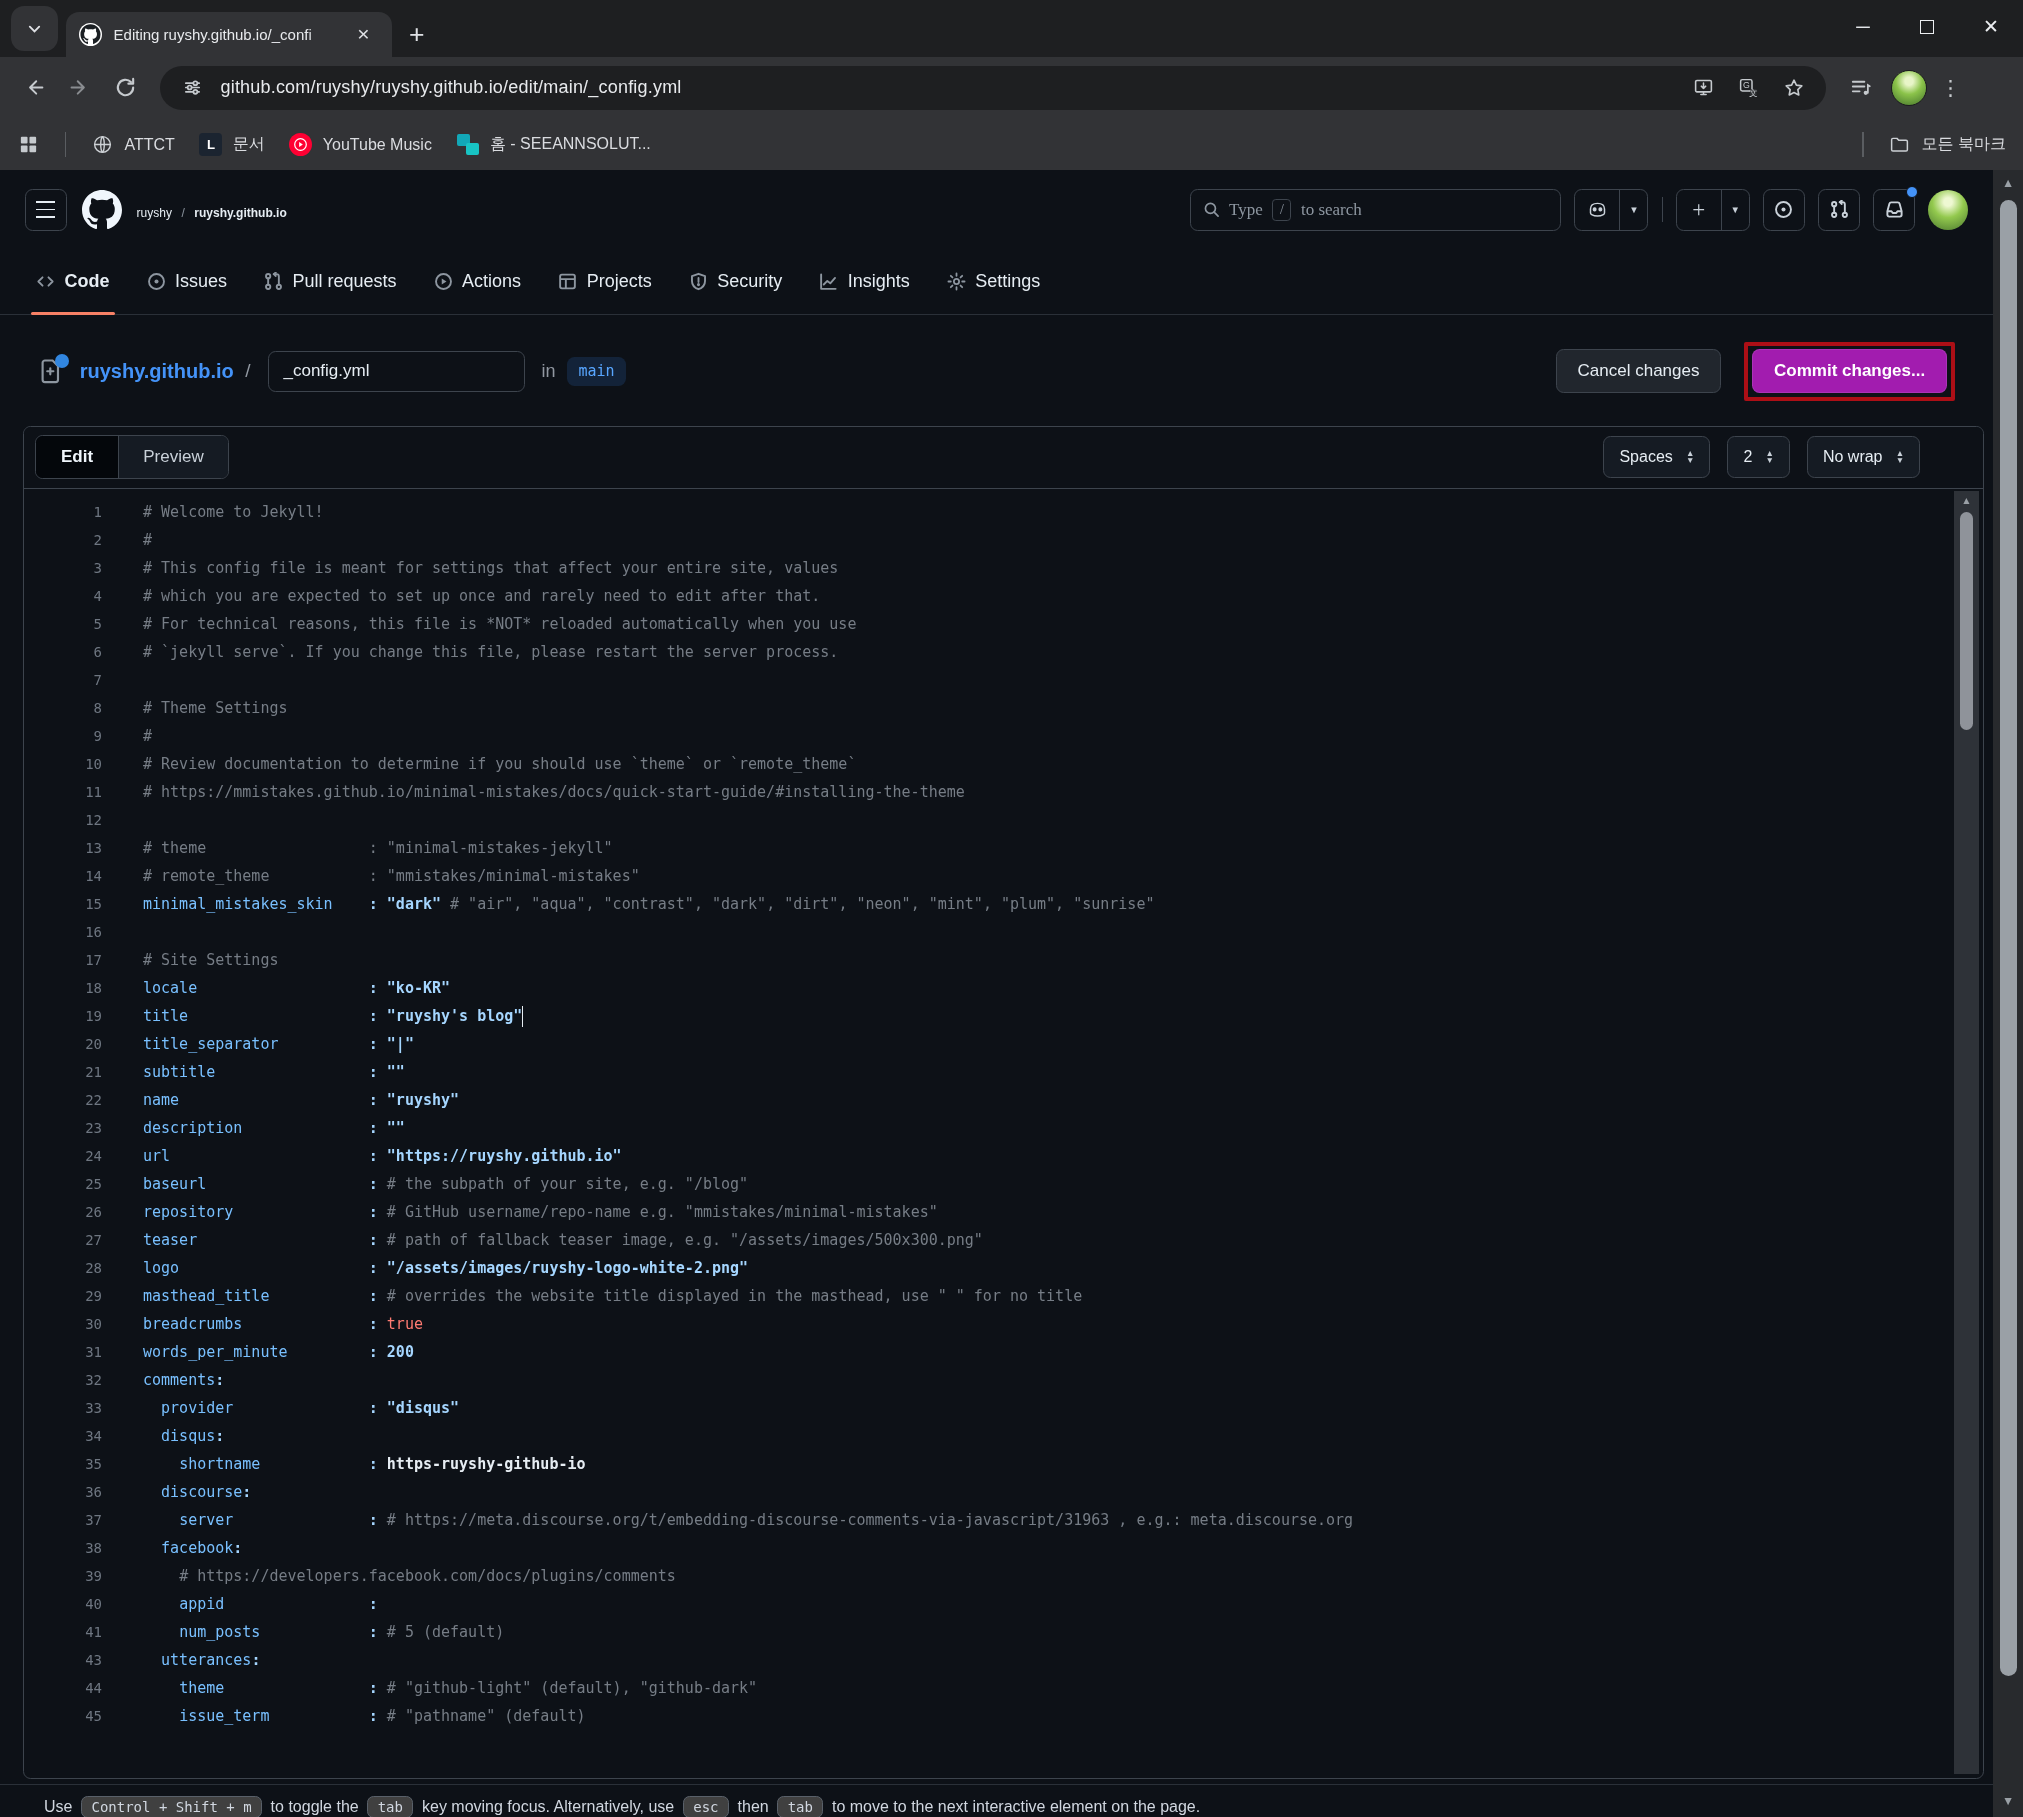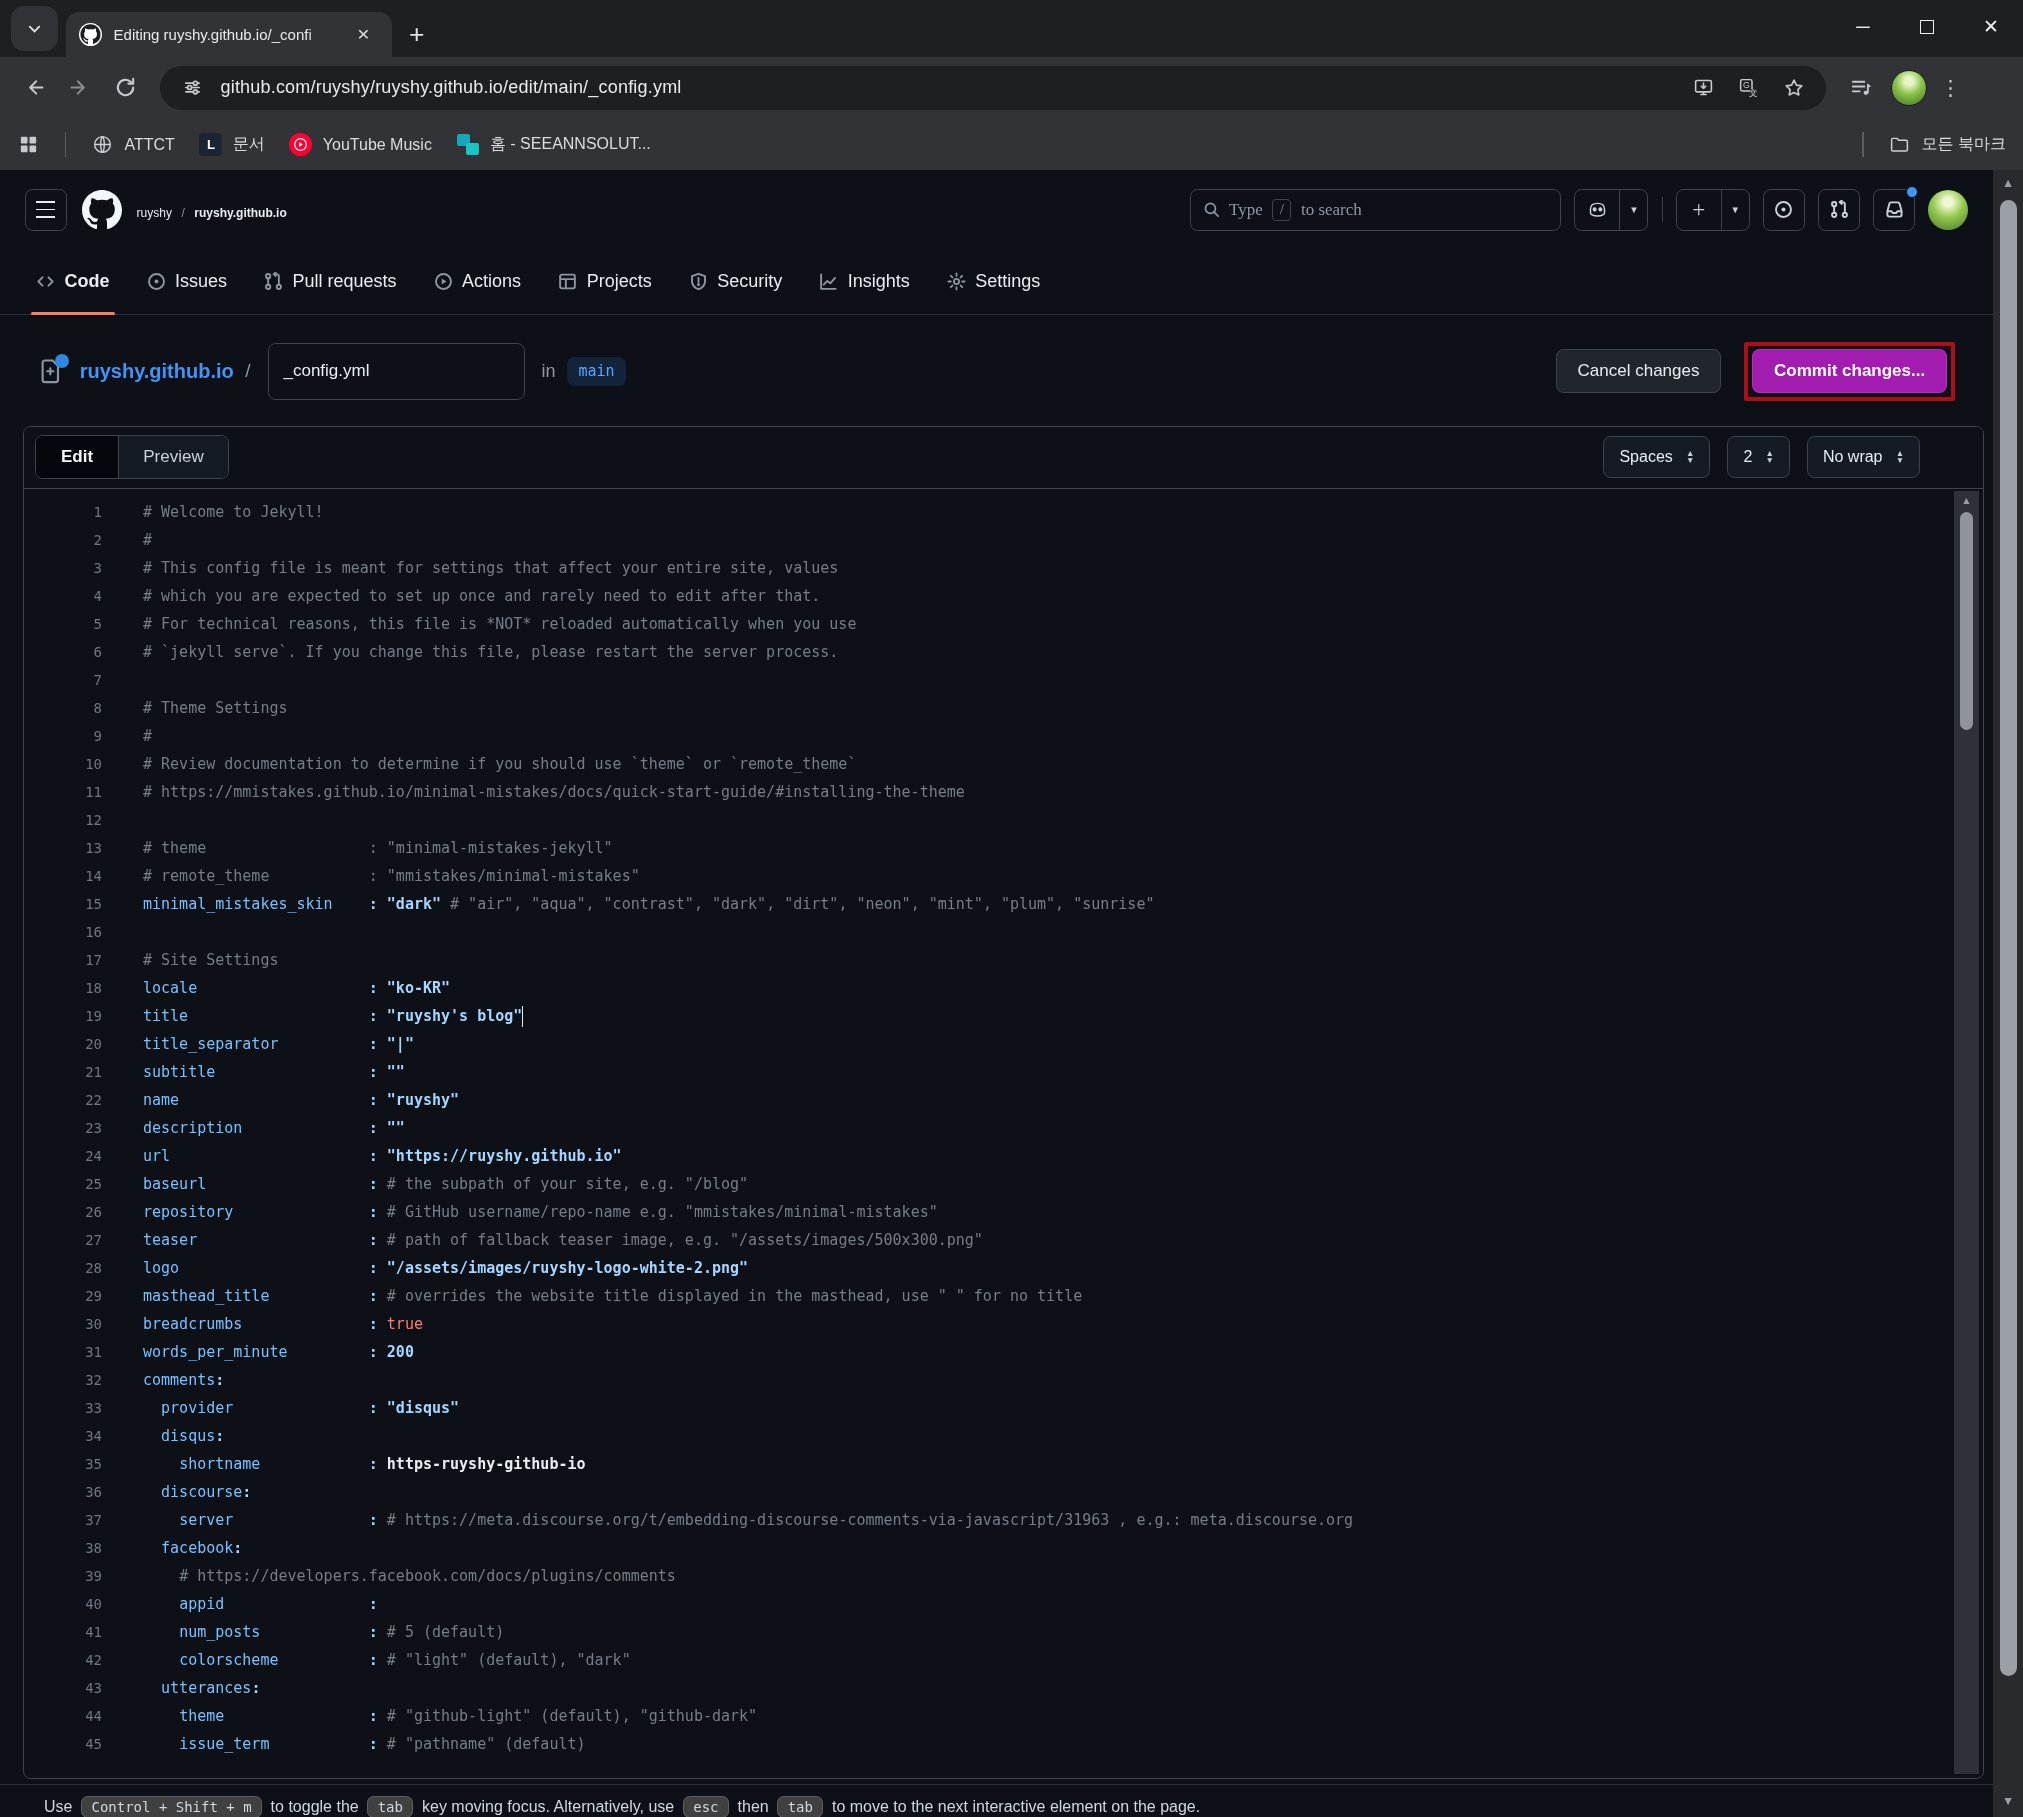--- a/index.html
+++ b/index.html
@@ -74,21 +74,21 @@
   .nav-tab { position: relative; display: flex; align-items: center; gap: 9.5px; padding: 0 15px; height: 100%; color: #e6edf3; font-size: 18px; }
   .nav-tab .nicon { color: #8d96a0; display: flex; }
   .nav-tab.active { font-weight: bold; }
   .nav-tab.active::after { content: ""; position: absolute; left: 9.5px; right: 9.5px; bottom: -0.9px; height: 2.8px; border-radius: 2.8px; background: #f78166; }
 
   .file-row { display: flex; align-items: center; padding: 26.5px 38px 24.6px 38px; gap: 11.4px; }
   .filediff-wrap { position: relative; margin-right: 5.7px; color: #8d96a0; }
   .mod-dot { position: absolute; top: -4.7px; right: -6.6px; width: 14px; height: 14px; border-radius: 50%; background: #3186e0; }
   .repo-link { color: #4493f8; font-weight: bold; font-size: 20px; }
   .crumb-sep { color: #9198a1; font-size: 19px; }
-  .fname-input { width: 257px; height: 57px; background: #0d1117; border: 0.9px solid #3d444d; border-radius: 7.6px; color: #e6edf3; font-size: 17px; padding: 0 15px; margin: 0 5.7px; display: flex; align-items: center; }
+  .fname-input { width: 257px; height: 41px; background: #0d1117; border: 0.9px solid #3d444d; border-radius: 7.6px; color: #e6edf3; font-size: 17px; padding: 0 15px; margin: 0 5.7px; display: flex; align-items: center; }
   .in-label { color: #9198a1; font-size: 18px; }
   .branch-badge { font-family: "DejaVu Sans Mono", monospace; font-size: 15px; color: #58a6ff; background: rgba(56,139,253,.15); border-radius: 7.6px; padding: 5.7px 11.4px; }
   .btn { height: 44px; border-radius: 7.6px; font-size: 17px; display: inline-flex; align-items: center; padding: 0 21px; white-space: nowrap; }
   .btn-secondary { background: #21262d; border: 0.9px solid #3d444d; color: #e6edf3; }
   .btn-primary { background: #a21caf; border: 0.9px solid rgba(255,255,255,.1); color: #fff; font-weight: bold; }
   .annot-red { border: 4.7px solid #ac0f16; padding: 3.8px; margin-left: 11.4px; border-radius: 1.9px; }
 
   
   .editor { margin: 0 9.5px 0 23px; border: 0.9px solid #3d444d; border-radius: 7.6px; height: 1353px; background: #0d1117; overflow: hidden; position: relative; }
   .editor-top { height: 62px; display: flex; align-items: center; padding: 0 11.4px; border-bottom: 0.9px solid #3d444d; background: #0d1117; }
@@ -504,21 +504,20 @@
             <div class="cl"><span class="ln">32</span><span class="ct"><span class="tk-k">comments</span><span class="tk-p">:</span></span></div>
             <div class="cl"><span class="ln">33</span><span class="ct"><span class="tk-t">  </span><span class="tk-k">provider</span><span class="tk-t">               </span><span class="tk-p">: </span><span class="tk-v">"disqus"</span></span></div>
             <div class="cl"><span class="ln">34</span><span class="ct"><span class="tk-t">  </span><span class="tk-k">disqus</span><span class="tk-p">:</span></span></div>
             <div class="cl"><span class="ln">35</span><span class="ct"><span class="tk-t">    </span><span class="tk-k">shortname</span><span class="tk-t">            </span><span class="tk-p">: </span><span class="tk-w">https-ruyshy-github-io</span></span></div>
             <div class="cl"><span class="ln">36</span><span class="ct"><span class="tk-t">  </span><span class="tk-k">discourse</span><span class="tk-p">:</span></span></div>
             <div class="cl"><span class="ln">37</span><span class="ct"><span class="tk-t">    </span><span class="tk-k">server</span><span class="tk-t">               </span><span class="tk-p">: </span><span class="tk-c"># https://meta.discourse.org/t/embedding-discourse-comments-via-javascript/31963 , e.g.: meta.discourse.org</span></span></div>
             <div class="cl"><span class="ln">38</span><span class="ct"><span class="tk-t">  </span><span class="tk-k">facebook</span><span class="tk-p">:</span></span></div>
             <div class="cl"><span class="ln">39</span><span class="ct"><span class="tk-t">    </span><span class="tk-c"># https://developers.facebook.com/docs/plugins/comments</span></span></div>
             <div class="cl"><span class="ln">40</span><span class="ct"><span class="tk-t">    </span><span class="tk-k">appid</span><span class="tk-t">                </span><span class="tk-p">: </span></span></div>
             <div class="cl"><span class="ln">41</span><span class="ct"><span class="tk-t">    </span><span class="tk-k">num_posts</span><span class="tk-t">            </span><span class="tk-p">: </span><span class="tk-c"># 5 (default)</span></span></div>
-            <div class="cl"><span class="ln">42</span><span class="ct"><span class="tk-t">    </span><span class="tk-k">colorscheme</span><span class="tk-t">          </span><span class="tk-p">: </span><span class="tk-c"># "light" (default), "dark"</span></span></div>
             <div class="cl"><span class="ln">43</span><span class="ct"><span class="tk-t">  </span><span class="tk-k">utterances</span><span class="tk-p">:</span></span></div>
             <div class="cl"><span class="ln">44</span><span class="ct"><span class="tk-t">    </span><span class="tk-k">theme</span><span class="tk-t">                </span><span class="tk-p">: </span><span class="tk-c"># "github-light" (default), "github-dark"</span></span></div>
             <div class="cl"><span class="ln">45</span><span class="ct"><span class="tk-t">    </span><span class="tk-k">issue_term</span><span class="tk-t">           </span><span class="tk-p">: </span><span class="tk-c"># "pathname" (default)</span></span></div>
           </div>
         <div class="editor-scrollbar">
           <span class="esb-arrow">▲</span>
           <div class="esb-thumb"></div>
         </div>
       </div>
     </div>

